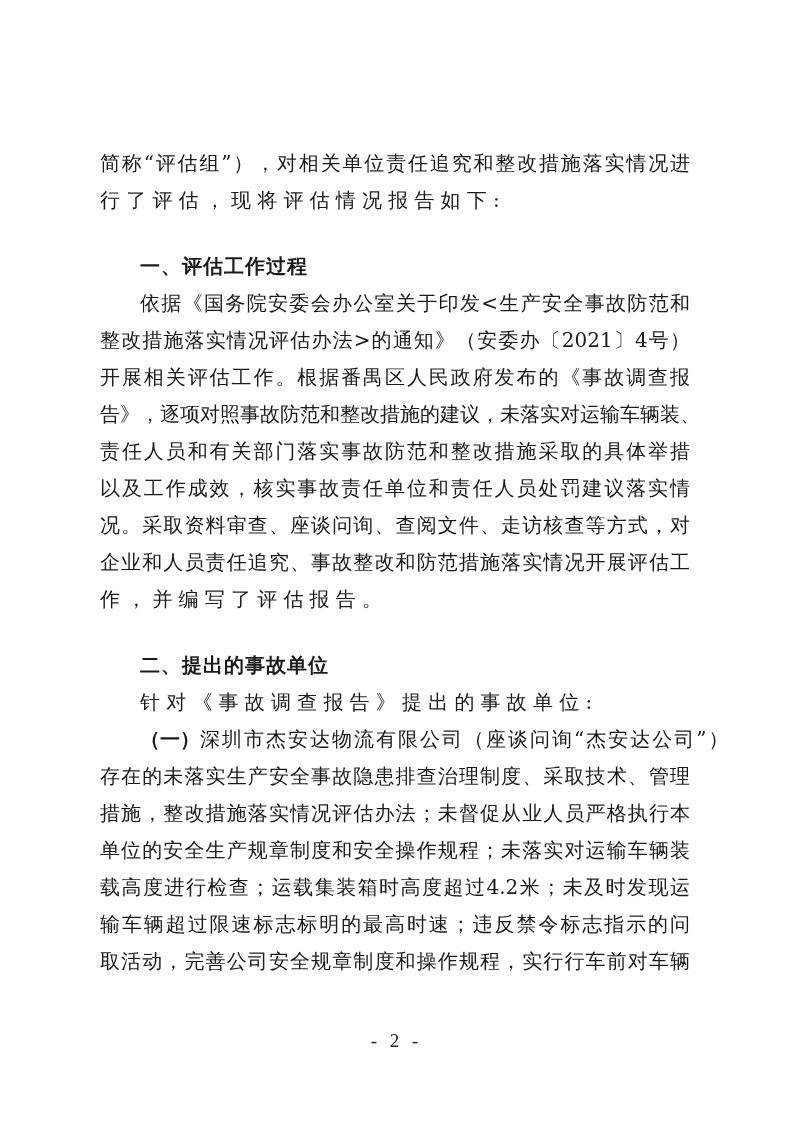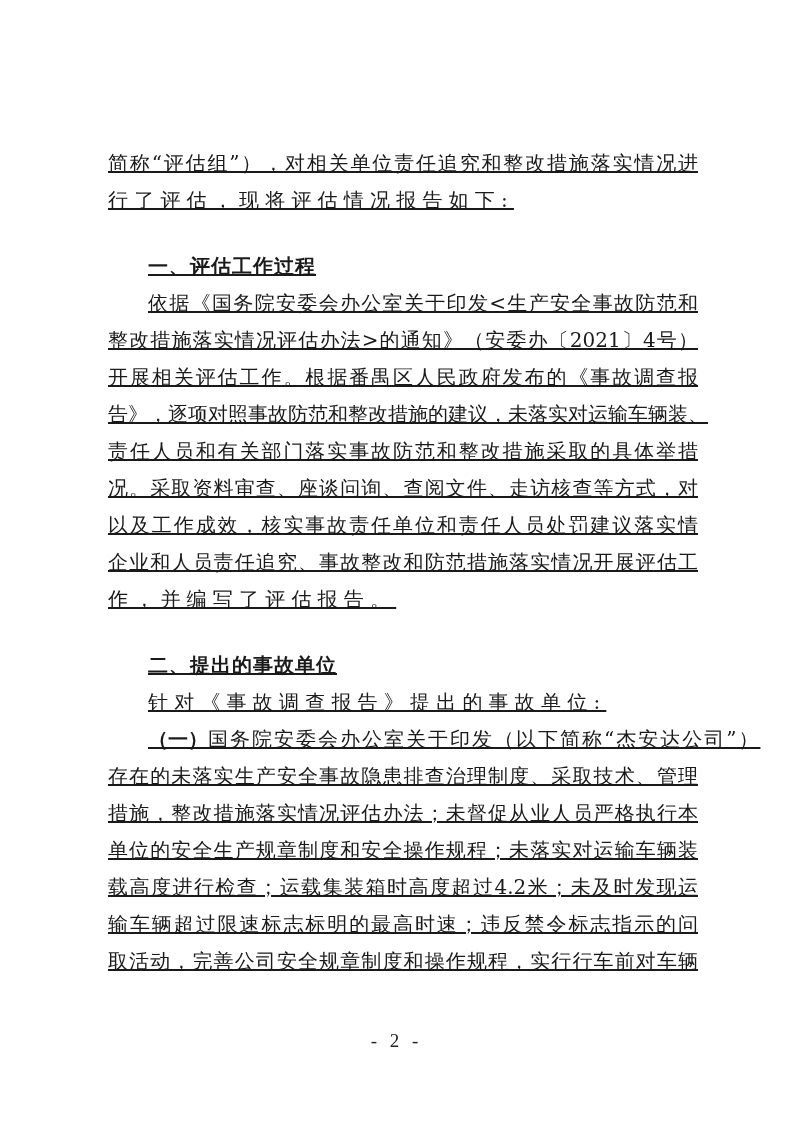--- a/index.html
+++ b/index.html
@@ -1,18 +1,18 @@
 <!DOCTYPE html>
 <html><head>
 <meta charset="utf-8">
 <style>
   html, body { margin:0; padding:0; }
   body { width:793px; height:1122px; background:#ffffff; position:relative; overflow:hidden;
          font-family: "DejaVu Serif", "Liberation Serif", serif; color:#1a1a1a; }
-  .page { position:absolute; left:108px; top:145px; width:590px;text-decoration:underline; }
+  .page { position:absolute; left:100px; top:145px; width:590px; }
   .line { position:relative; height:37px; line-height:37px; font-size:20px; white-space:nowrap;
           letter-spacing:6.2px; }
   .line.justify { text-align:justify; text-align-last:justify; letter-spacing:0; }
   .indent { padding-left:40px; }
   .heading { font-family: "DejaVu Sans", "Liberation Sans", sans-serif; font-weight:bold; letter-spacing:1px;margin-top:29px; }
   .bold-prefix { font-weight:bold; font-family:"DejaVu Sans","Liberation Sans",sans-serif; letter-spacing:0; }
   .footer { position:absolute; left:0; width:793px; top:1030px; text-align:center; font-size:19px;
             font-family:"Liberation Serif","DejaVu Serif",serif; color:#222; letter-spacing:4px; }
 </style>
 </head>
@@ -20,27 +20,27 @@
 
 <div class="page">
   <div class="line justify">简称“评估组”），对相关单位责任追究和整改措施落实情况进</div>
   <div class="line">行了评估，现将评估情况报告如下:</div>
   <div class="line indent heading">一、评估工作过程</div>
   <div class="line indent justify">依据《国务院安委会办公室关于印发&lt;生产安全事故防范和</div>
   <div class="line justify">整改措施落实情况评估办法&gt;的通知》（安委办〔2021〕4号）</div>
   <div class="line justify">开展相关评估工作。根据番禺区人民政府发布的《事故调查报</div>
   <div class="line justify">告》，逐项对照事故防范和整改措施的建议，未落实对运输车辆装、</div>
   <div class="line justify">责任人员和有关部门落实事故防范和整改措施采取的具体举措</div>
+  <div class="line justify">以及工作成效，核实事故责任单位和责任人员处罚建议落实情</div>
   <div class="line justify">况。采取资料审查、座谈问询、查阅文件、走访核查等方式，对</div>
-  <div class="line justify">以及工作成效，核实事故责任单位和责任人员处罚建议落实情</div>
   <div class="line justify">企业和人员责任追究、事故整改和防范措施落实情况开展评估工</div>
   <div class="line">作，并编写了评估报告。</div>
   <div class="line indent heading">二、提出的事故单位</div>
   <div class="line indent">针对《事故调查报告》提出的事故单位:</div>
-  <div class="line indent" style="letter-spacing:2px"><span class="bold-prefix">（一）</span><span>国务院安委会办公室关于印发（以下简称“杰安达公司”）</span></div>
+  <div class="line indent" style="letter-spacing:2px"><span class="bold-prefix">（一）</span><span>深圳市杰安达物流有限公司（座谈问询“杰安达公司”）</span></div>
   <div class="line justify">存在的未落实生产安全事故隐患排查治理制度、采取技术、管理</div>
   <div class="line justify">措施，整改措施落实情况评估办法；未督促从业人员严格执行本</div>
   <div class="line justify">单位的安全生产规章制度和安全操作规程；未落实对运输车辆装</div>
   <div class="line justify">载高度进行检查；运载集装箱时高度超过4.2米；未及时发现运</div>
   <div class="line justify">输车辆超过限速标志标明的最高时速；违反禁令标志指示的问</div>
   <div class="line justify">取活动，完善公司安全规章制度和操作规程，实行行车前对车辆</div>
 </div>
 
 <div class="footer">- 2 -</div>
 

